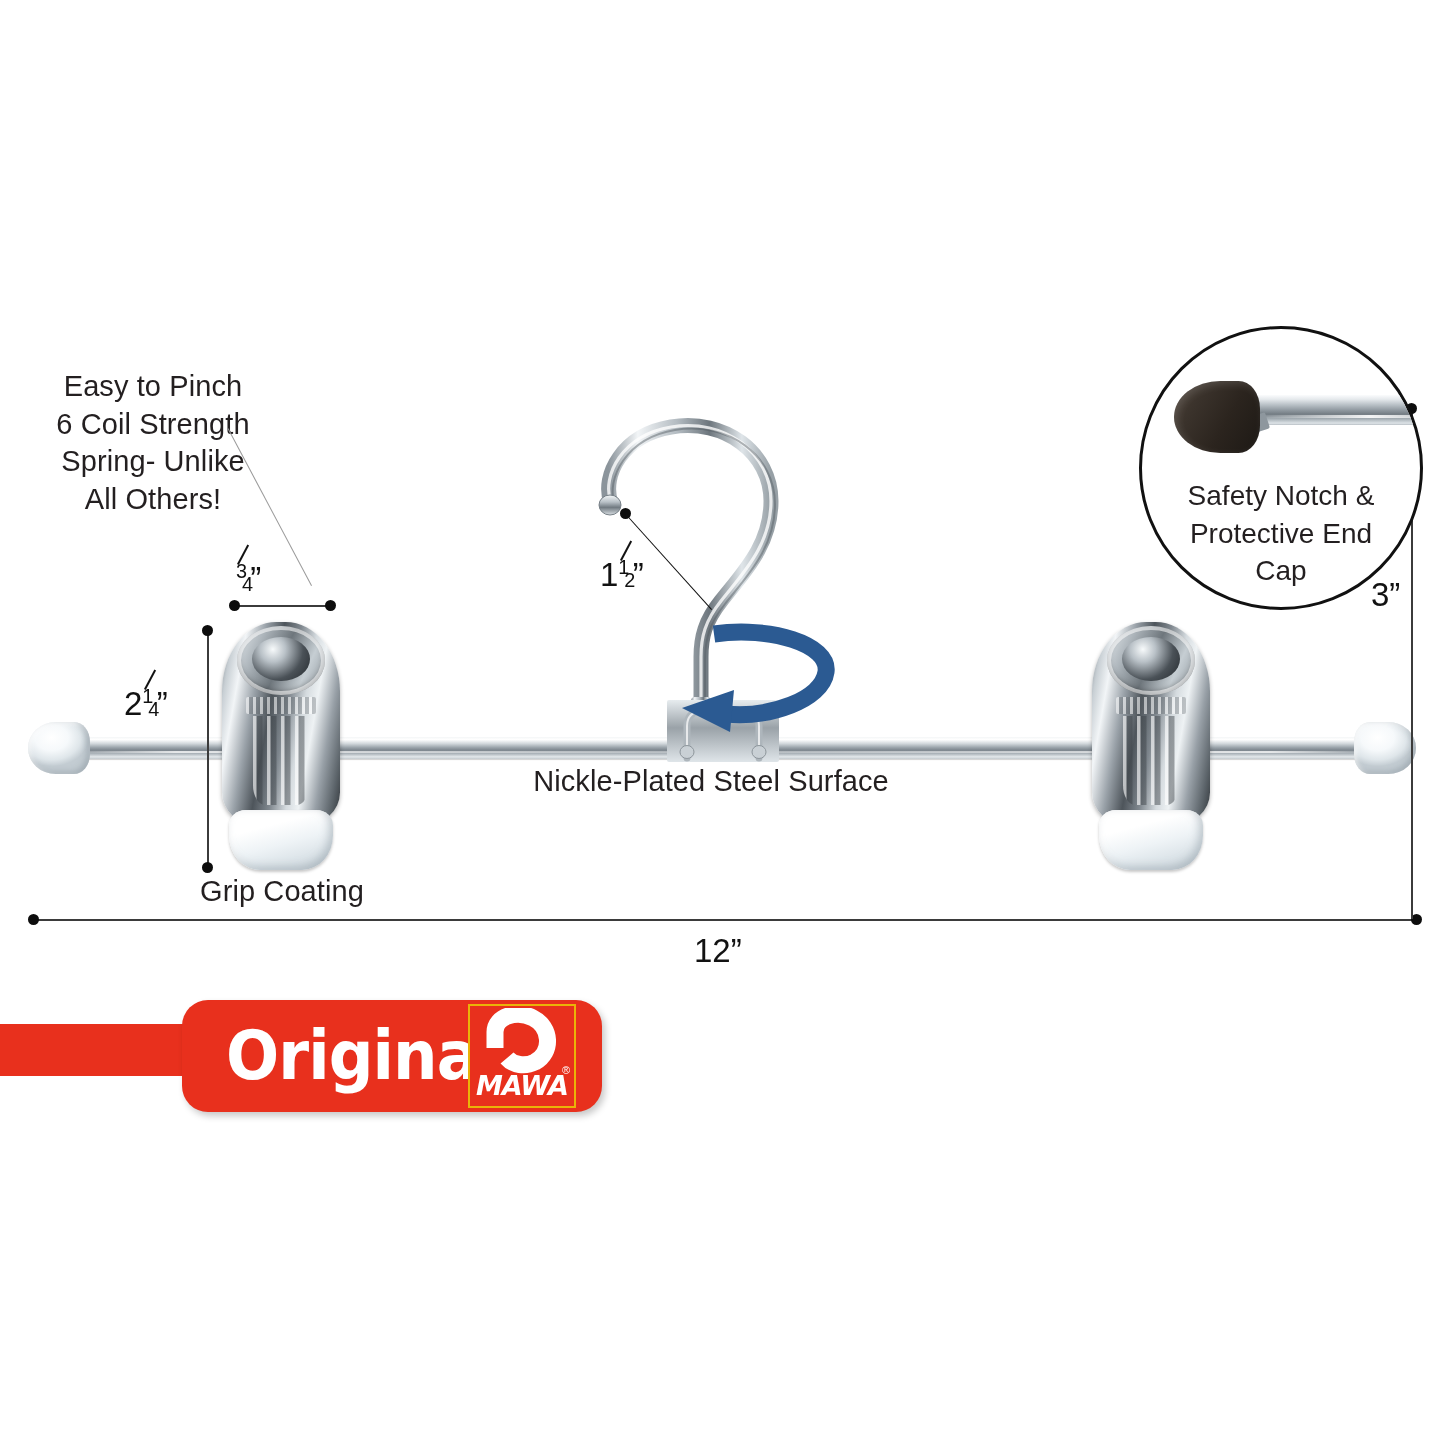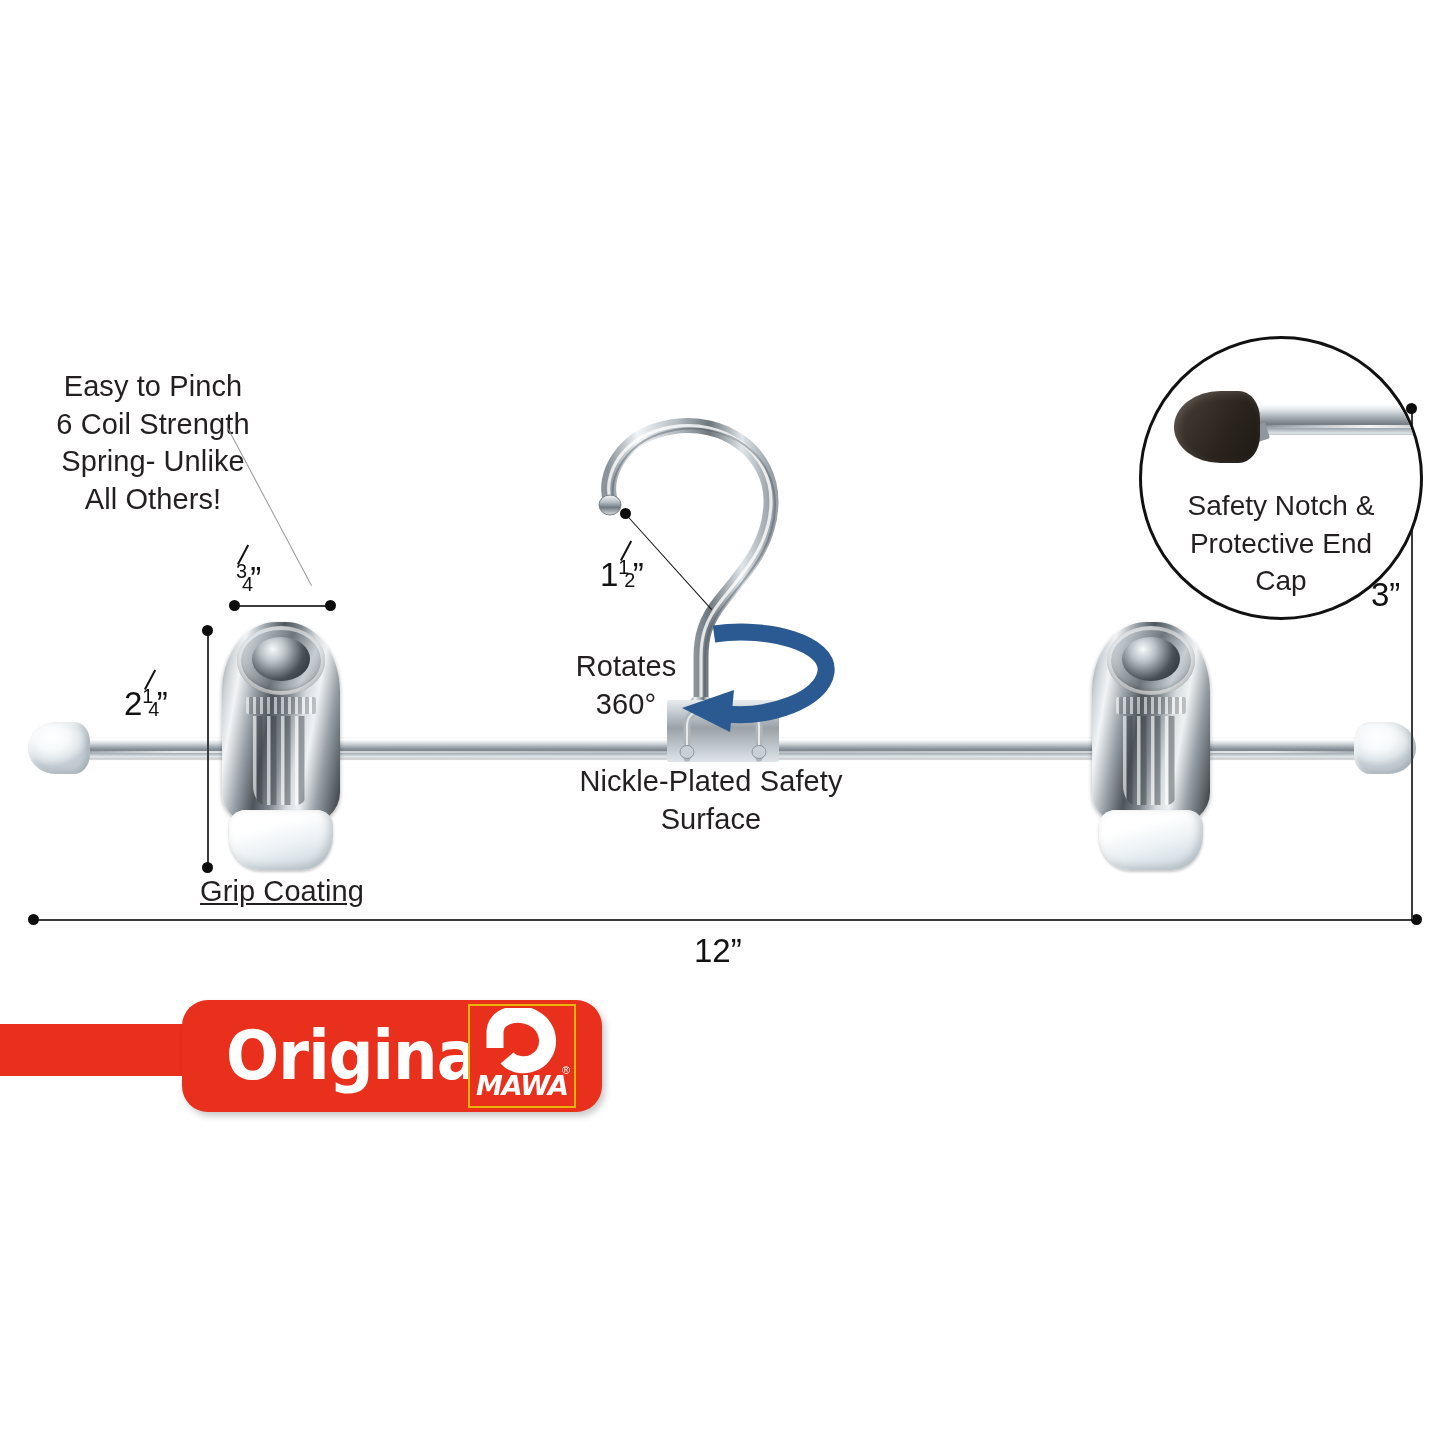--- a/index.html
+++ b/index.html
@@ -473,29 +473,27 @@
   <div class="dimlabel" style="left:1371px; top:578px;">
     <span>3</span><span class="qt">”</span>
   </div>
 
   <div class="callout" style="left:28px; top:368px; width:250px;">Easy to Pinch
 6 Coil Strength
 Spring- Unlike
 All Others!</div>
   <div class="leader" style="left:228px; top:428px; width:178px; transform: rotate(62deg);"></div>
 
-  <div class="callout" style="left:171px; top:873px; width:222px;text-decoration:underline;">Grip Coating</div>
-
-  <div class="callout" style="left:560px; top:648px; width:132px; text-align:center;">Rotates
-360°</div>
-
-  <div class="callout" style="left:526px; top:763px; width:370px;">Nickle-Plated Safety Surface</div>
-
-
-  <div class="inset" style="left:1139px; top:336px; width:278px; height:278px;">
+  <div class="callout" style="left:171px; top:873px; width:222px;">Grip Coating</div>
+
+
+  <div class="callout" style="left:526px; top:763px; width:370px;">Nickle-Plated Steel Surface</div>
+
+
+  <div class="inset" style="left:1139px; top:326px; width:278px; height:278px;">
     <div class="bigrod" style="left:110px; top:66px; width:230px; height:30px;"></div>
     <div class="notch" style="left:104px; top:86px; width:22px; height:17px;"></div>
     <div class="blackcap" style="left:32px; top:52px; width:86px; height:72px;"></div>
     <div class="inset-text" style="left:0; top:148px;">Safety Notch &amp;
 Protective End
 Cap</div>
   </div>
 
   <div class="banner-bar" style="left:0px; top:1024px; width:210px; height:52px;"></div>
   <div class="banner-tag" style="left:182px; top:1000px; width:420px; height:112px;">

